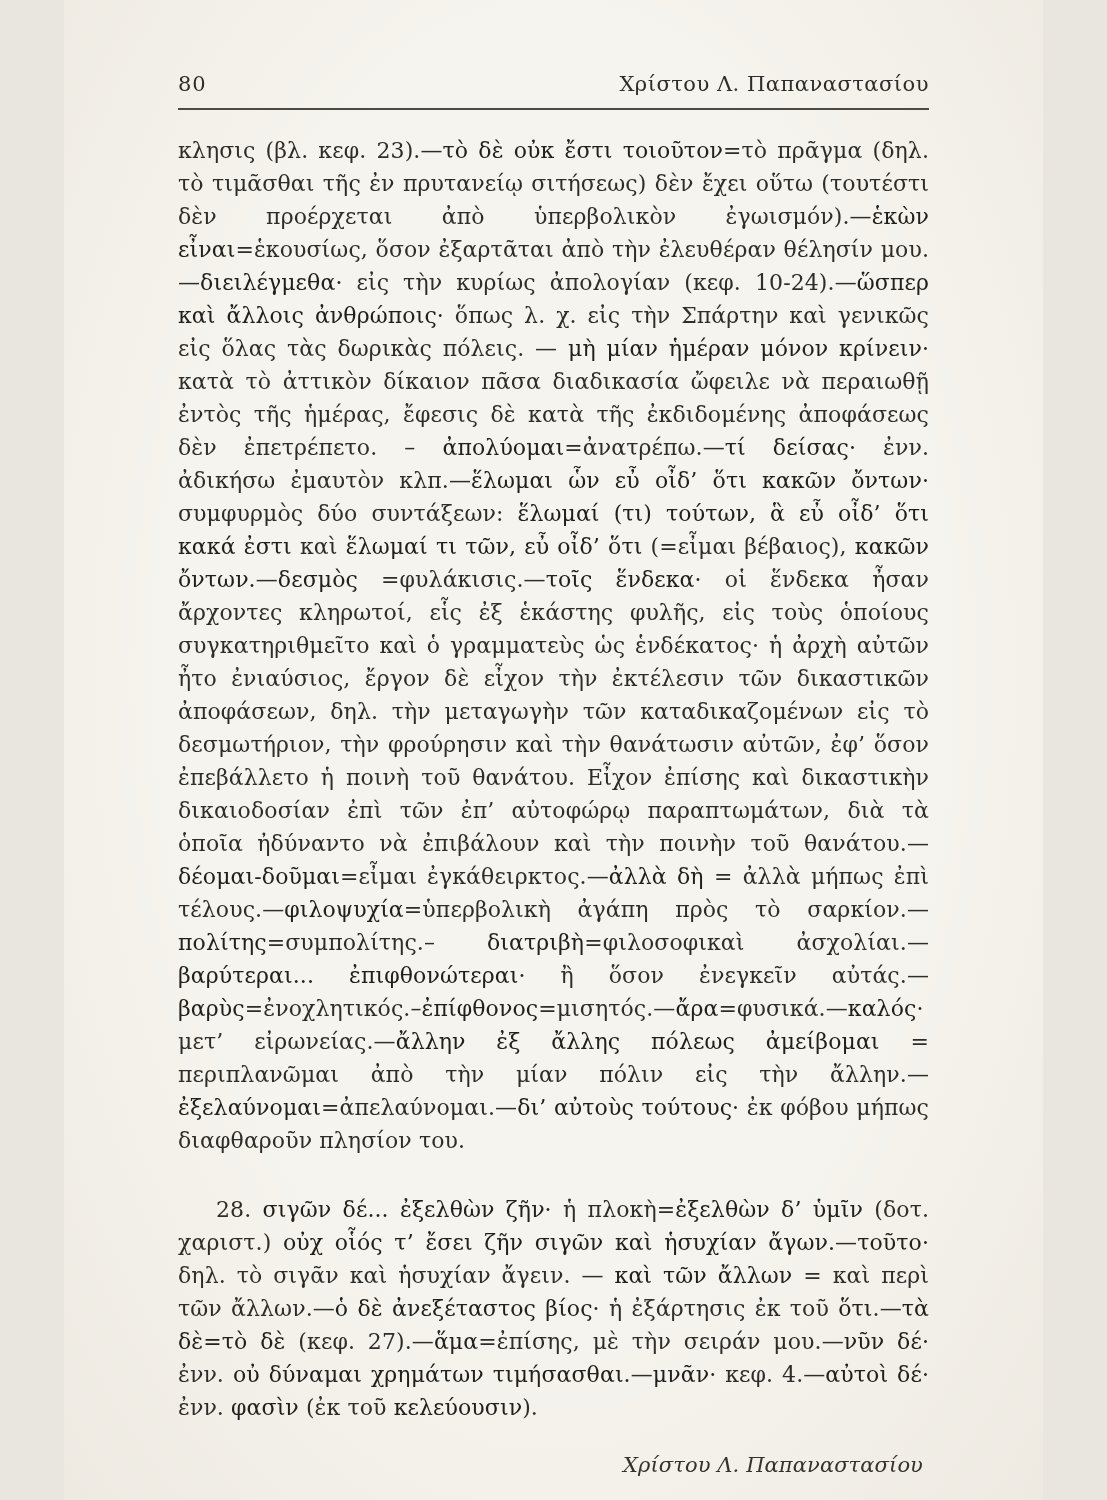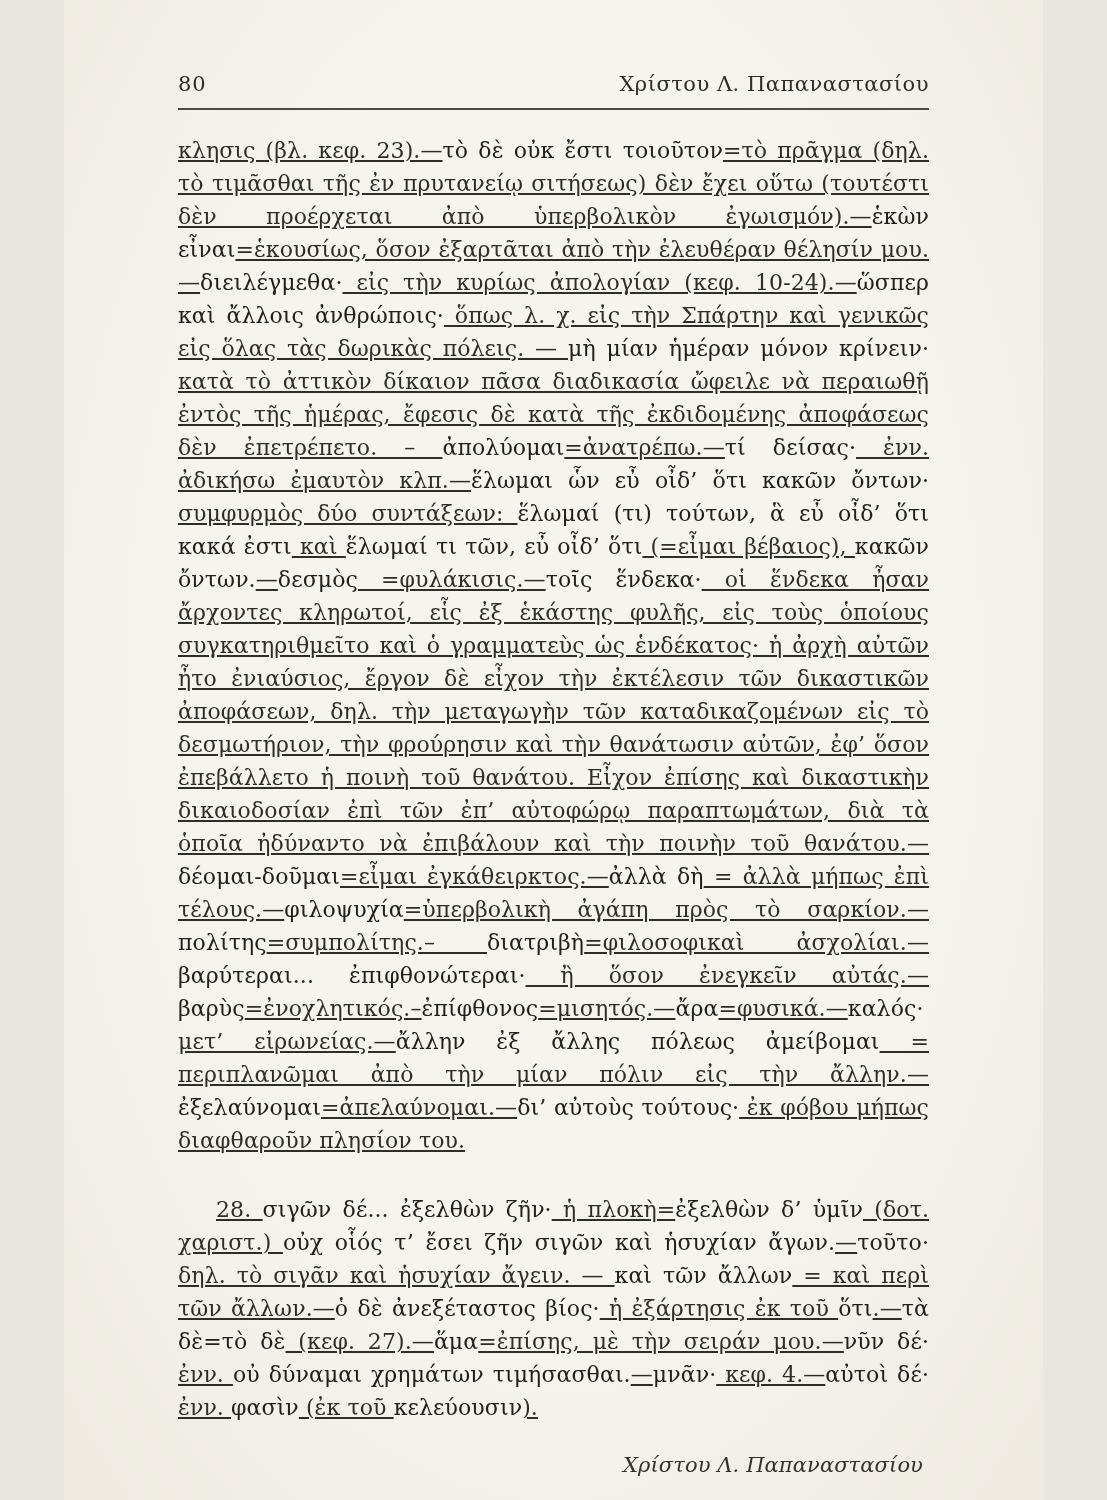--- a/index.html
+++ b/index.html
@@ -31,21 +31,21 @@
   .text-body {
     margin-top: 24px;
     font-size: 22px;
     line-height: 1.5;
     text-align: justify;
     letter-spacing: 0.1px;
   }
   p.para { margin: 0; }
   p.para.indented { text-indent: 38px; margin-top: 36px; }
   .lemma { font-weight: normal; color: #22201c; }
-  .gloss { font-weight: normal; text-decoration: underline; }
+  .gloss { font-weight: normal; }
   .signature {
     margin-top: 26px;
     text-align: right;
     font-style: italic;
     font-size: 21px;
     padding-right: 6px;
     color: #34322d;
   }
 </style>
 </head>

